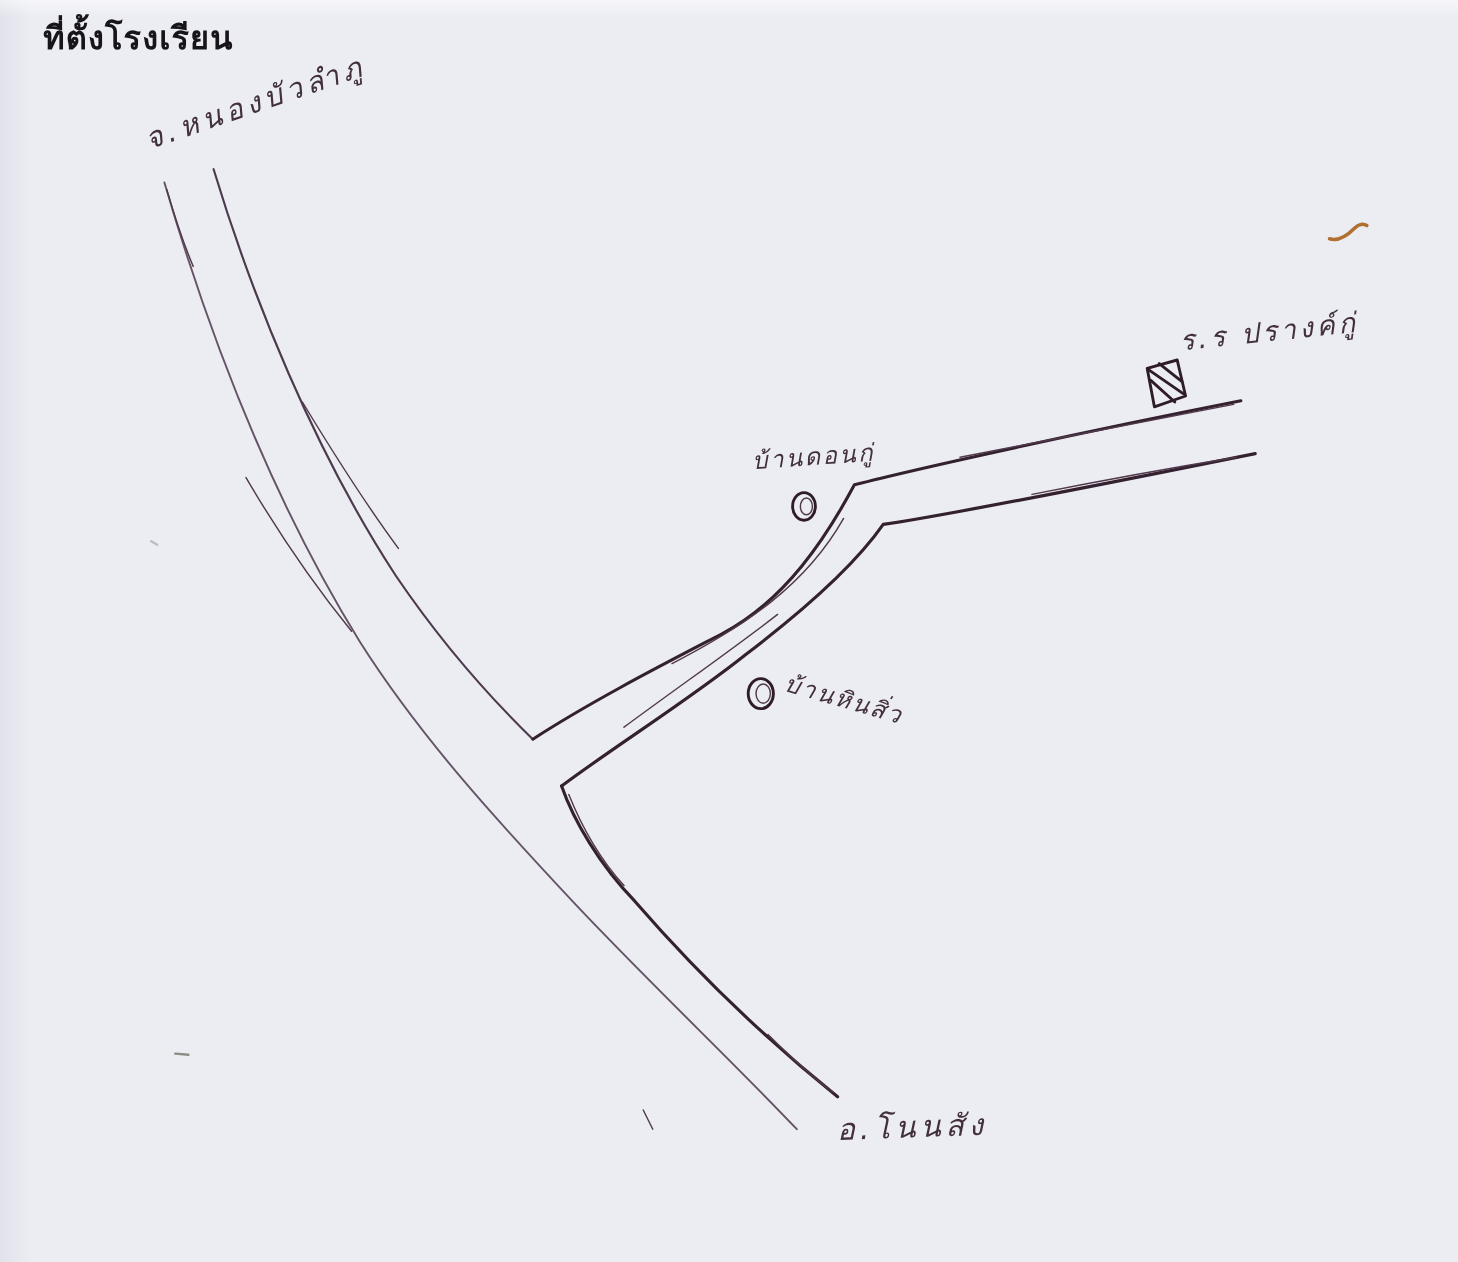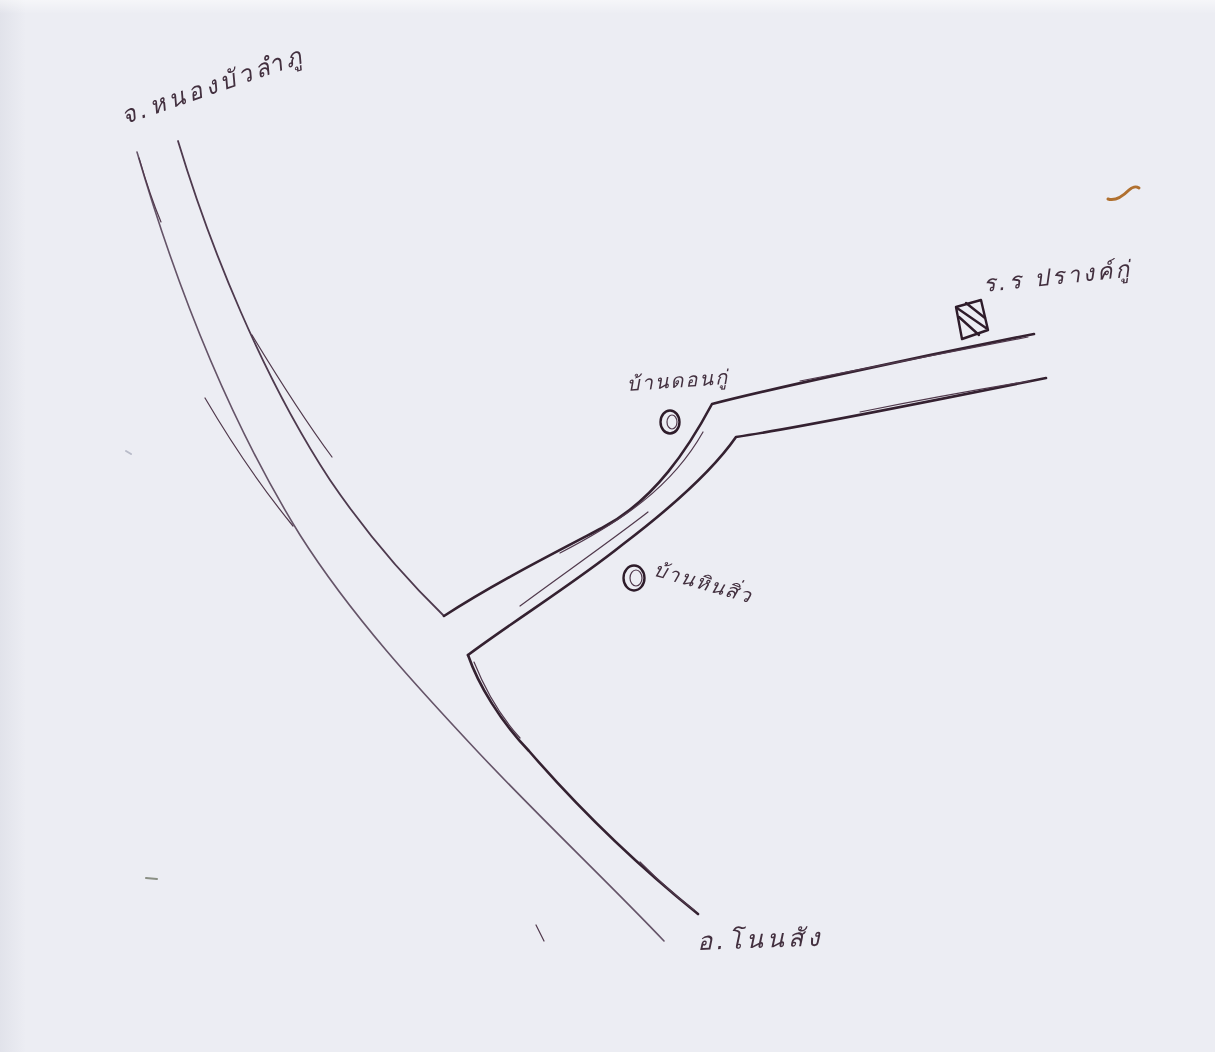--- a/index.html
+++ b/index.html
@@ -86,20 +86,21 @@
   .ink-marker { stroke: #2e1c2a; stroke-width: 2.4; }
   .brown      { stroke: #b0702f; stroke-width: 3; }
   .speck-g    { stroke: #8a8f84; stroke-width: 2; }
   .speck-f    { stroke: #b9bcc9; stroke-width: 2; }
 </style>
 </head>
 <body>
 
 <div class="page">
 
+  <h1 class="title">ที่ตั้งโรงเรียน</h1>
 
   <svg class="map-canvas" viewBox="0 0 1215 1052" xmlns="http://www.w3.org/2000/svg">
 
     <path class="ink-light" d="M137,152 C172,272 224,412 300,535 C352,617 420,690 478,752 C540,818 612,886 664,941"></path>
 
     <path class="ink-thin" d="M205,398 C232,444 262,488 293,526 M139,158 C146,182 153,203 161,222"></path>
 
     <path class="ink-med" d="M178,141 C210,247 262,376 330,480 C366,533 406,579 444,616"></path>
     <path class="ink-thin" d="M252,335 C278,378 304,419 332,457"></path>
 

